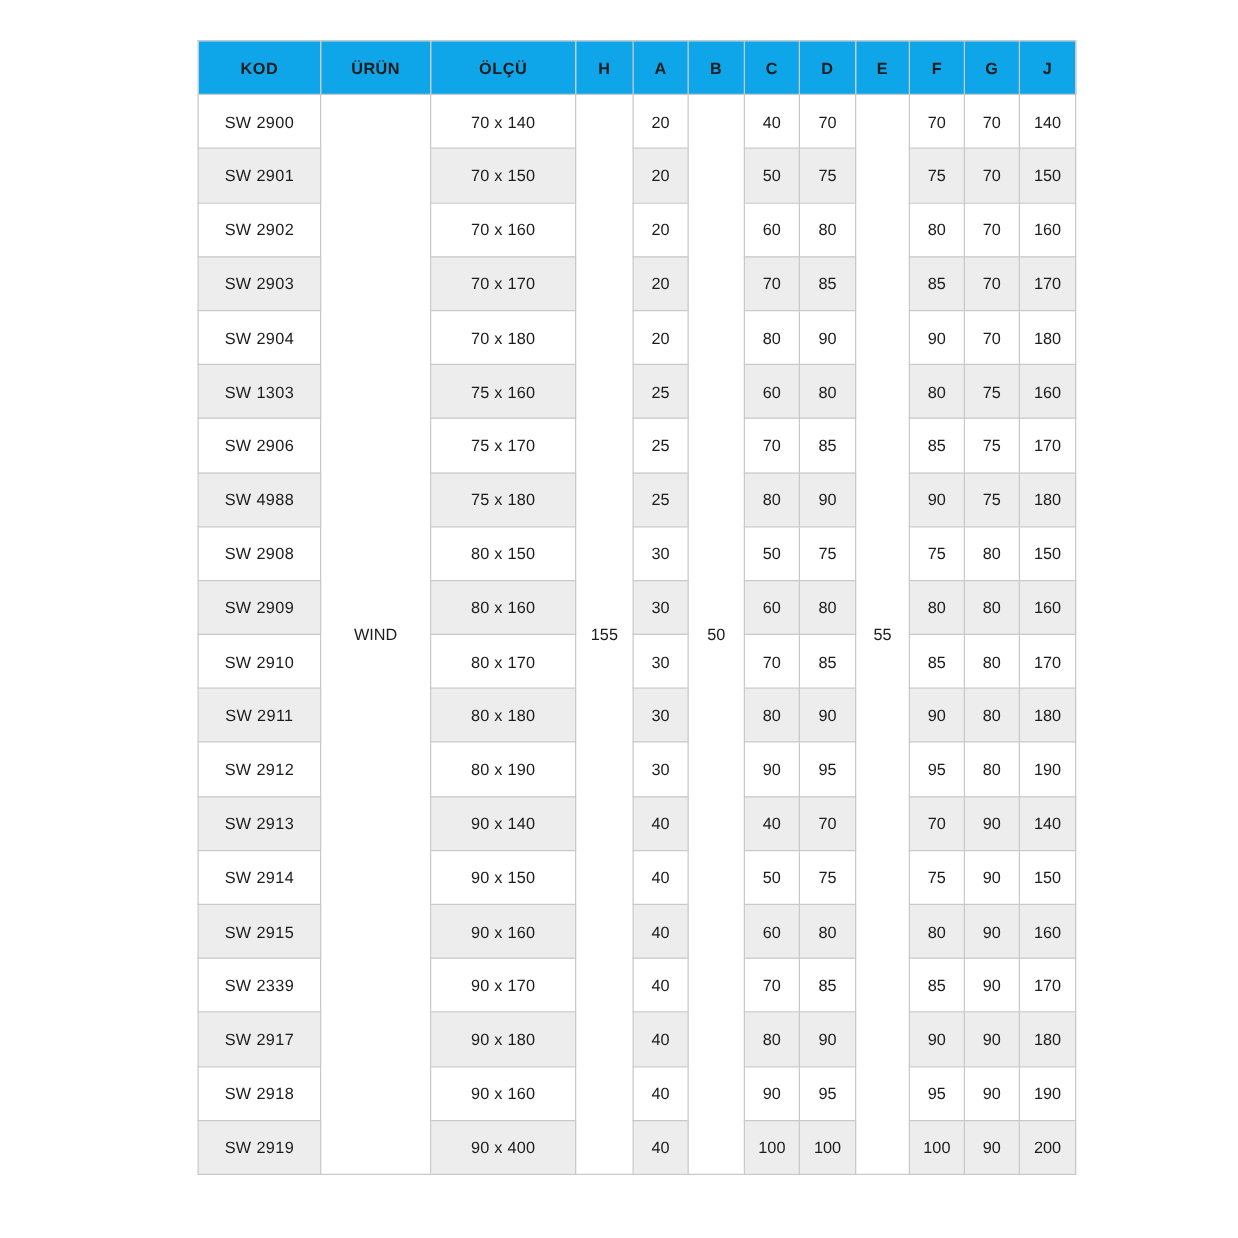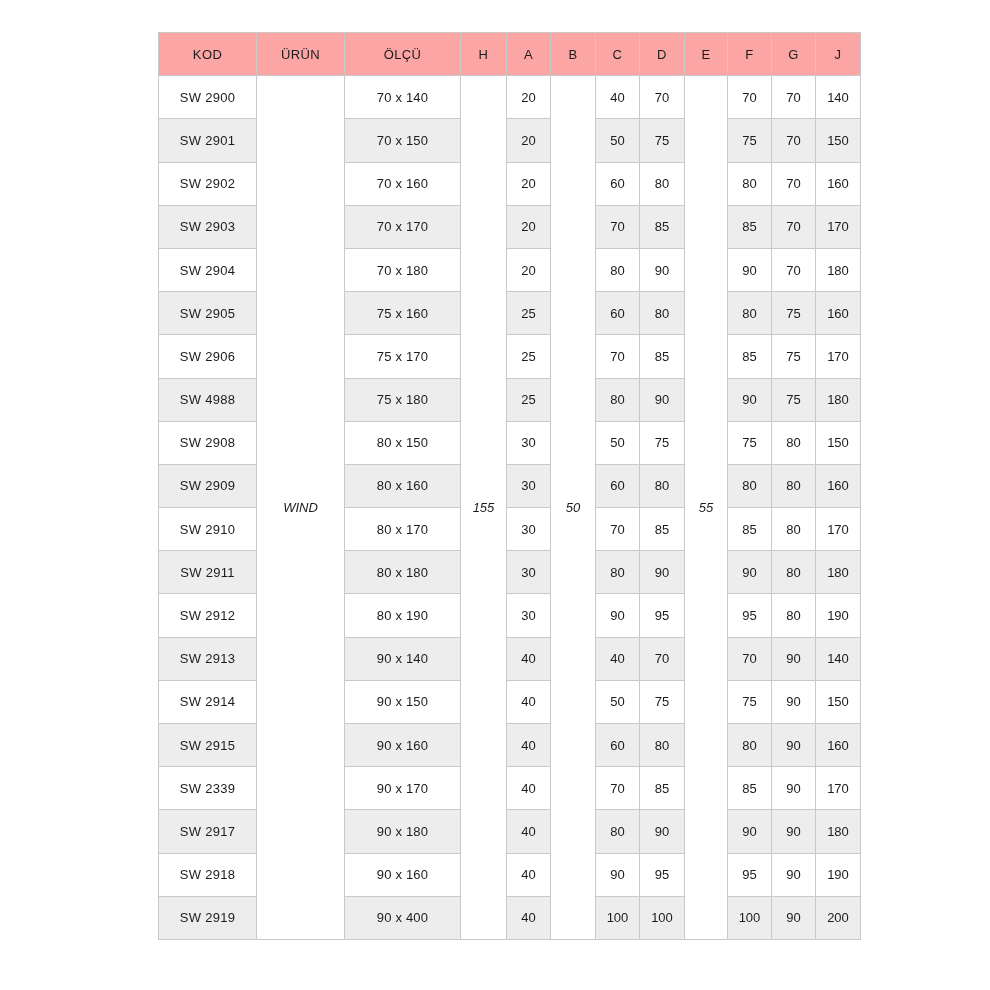--- a/index.html
+++ b/index.html
@@ -30,39 +30,38 @@
     border: 1px solid #c9c9c9;
     text-align: center;
     vertical-align: middle;
     font-size: 13px;
     color: #1c1c1c;
     padding: 0;
     height: 43.2px;
     box-sizing: border-box;
   }
   thead th {
-    background: #fca5a5;
-    font-weight: normal;
+    background: #0ea5e9;
+    font-weight: bold;
     font-size: 15px;
     letter-spacing: 0.4px;
     height: 55px;
     border: 1px solid #bfbfbf;
   }
   
   tbody tr:nth-child(odd) td {
     background: #ffffff;
   }
   tbody tr:nth-child(even) td {
     background: #ededed;
   }
   
   td.merged {
     background: #ffffff !important;
     font-size: 13px;
-    font-style: italic;
   }
   td.kod {
     font-size: 13.5px;
     letter-spacing: 0.3px;
   }
   td.olcu {
     font-size: 13.5px;
     letter-spacing: 0.2px;
   }
   
@@ -163,21 +162,21 @@
           <td class="kod">SW 2904</td>
           <td class="olcu">70 x 180</td>
           <td>20</td>
           <td>80</td>
           <td>90</td>
           <td>90</td>
           <td>70</td>
           <td>180</td>
         </tr>
         <tr>
-          <td class="kod">SW 2905</td>
+          <td class="kod">SW 1303</td>
           <td class="olcu">75 x 160</td>
           <td>25</td>
           <td>60</td>
           <td>80</td>
           <td>80</td>
           <td>75</td>
           <td>160</td>
         </tr>
         <tr>
           <td class="kod">SW 2906</td>

